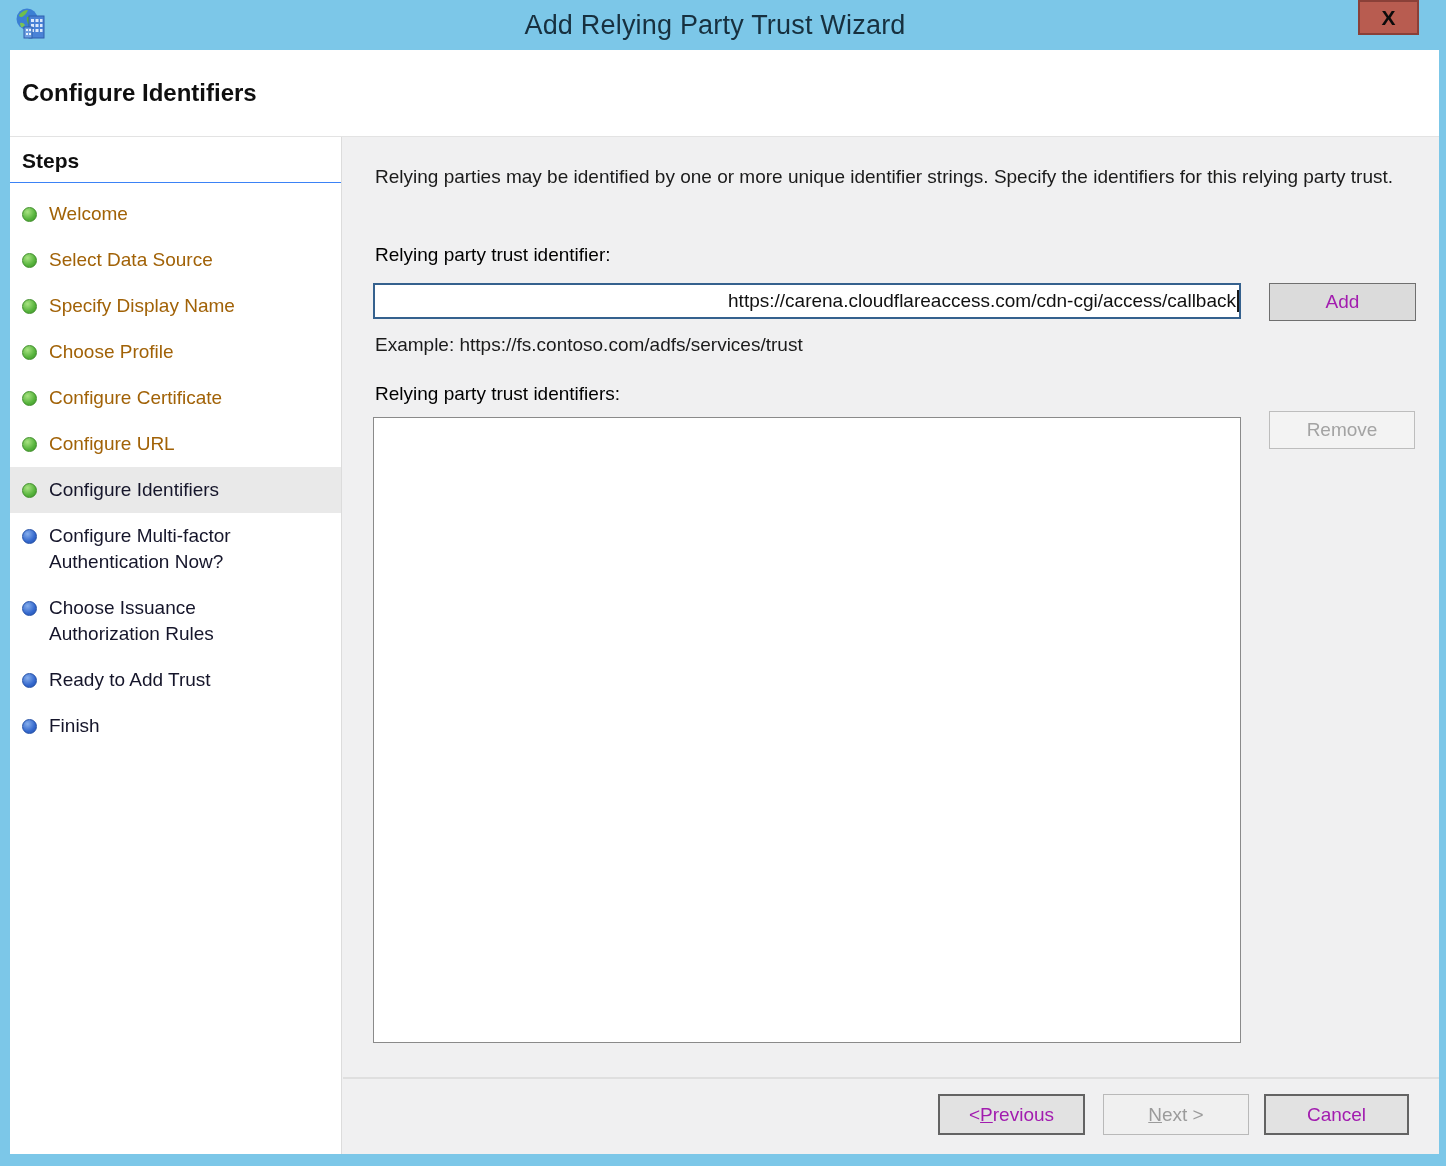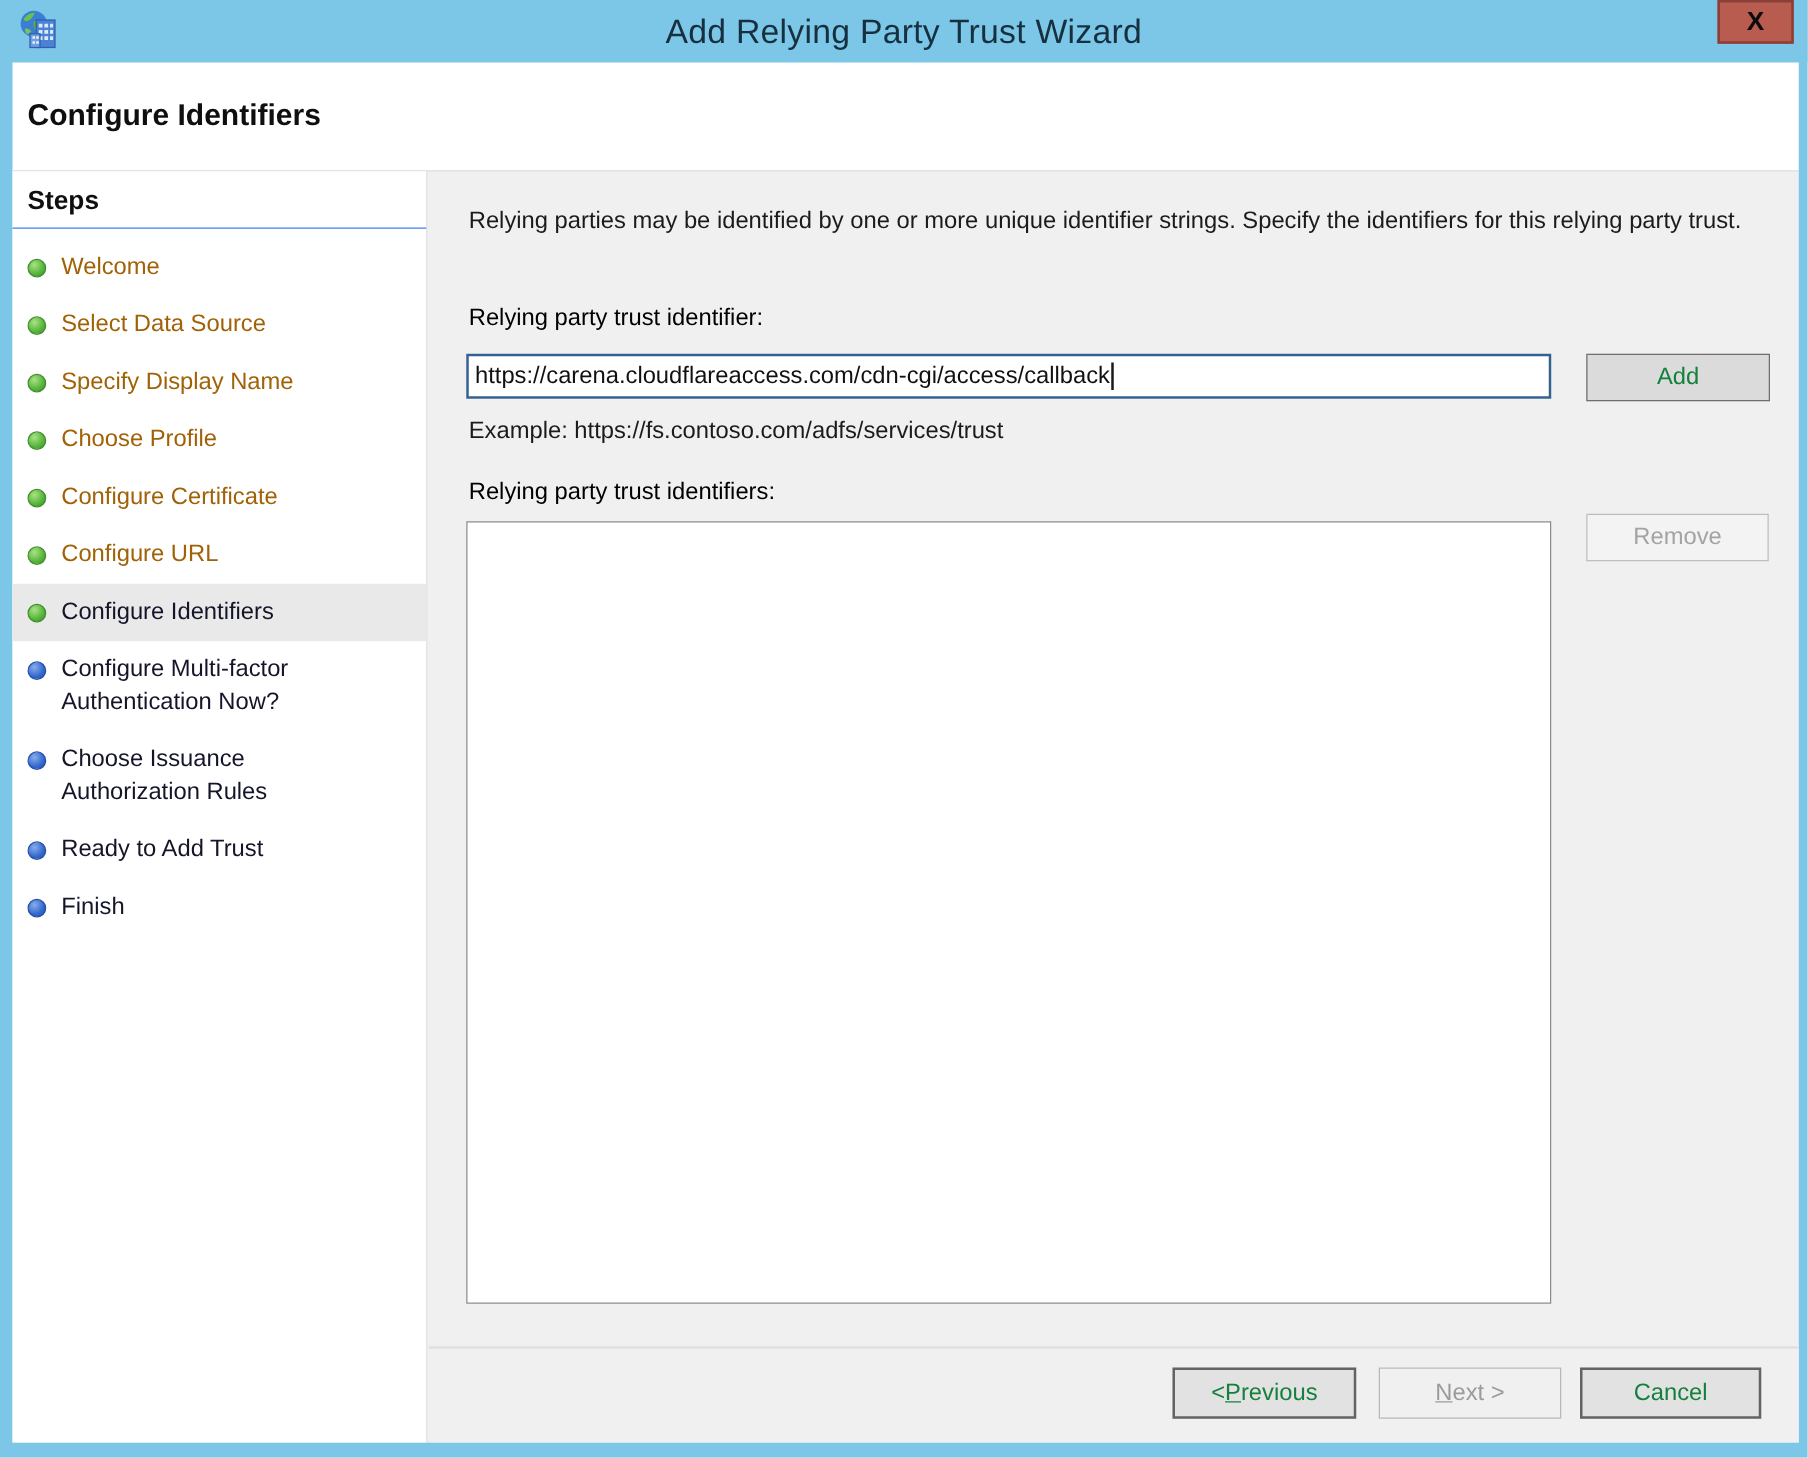--- a/index.html
+++ b/index.html
@@ -7,21 +7,21 @@
   body {
     font-family: "Liberation Sans", sans-serif;
     background: #7cc7e8;
     position: relative;
     overflow: hidden;
   }
   #window { position: absolute; inset: 0; }
 
   
   .titlebar {
-    position: absolute; top: 0; left: 0; right: 0; height: 50px;
+    position: absolute; top: 0; left: 0; right: 16px; height: 50px;
     background: #7cc7e8;
   }
   .app-icon { position: absolute; left: 14px; top: 7px; width: 36px; height: 36px; }
   .window-title {
     position: absolute; left: 0; right: 0; top: 0; height: 50px;
     display: flex; align-items: center; justify-content: center;
     font-size: 27px; color: #17303f; letter-spacing: 0.2px;
   }
   .close-btn {
     position: absolute; top: 0; right: 11px; width: 61px; height: 35px;
@@ -85,27 +85,27 @@
     font-size: 19px; color: #1b1b1b; line-height: 27px;
   }
   .field-label { position: absolute; left: 32px; font-size: 19px; color: #000000; }
   .identifier-label { top: 107px; }
   .identifiers-label { top: 246px; }
 
   .fake-input {
     position: absolute; left: 30px; top: 146px; width: 868px; height: 36px;
     background: #ffffff; border: 2px solid #35618e;
     font-size: 19px; color: #111; display: flex; align-items: center;
-    padding-left: 5px; cursor: text; white-space: nowrap; overflow: hidden;
+    padding-left: 5px; cursor: text; white-space: nowrap; overflow: hidden; justify-content: flex-end;
   }
   .caret { display: inline-block; width: 2px; height: 22px; background: #1a1a1a; margin-left: 1px; }
 
   .btn {
     font-family: "Liberation Sans", sans-serif;
-    font-size: 19px; color: #15803d;
+    font-size: 19px; color: #a21caf;
     display: flex; align-items: center; justify-content: center;
     cursor: pointer;
   }
   .add-btn {
     position: absolute; left: 926px; top: 146px; width: 147px; height: 38px;
     background: #dbdbdb; border: 1px solid #6f6f6f;
   }
   .remove-btn {
     position: absolute; left: 926px; top: 274px; width: 146px; height: 38px;
     background: #f3f3f3; border: 1px solid #bdbdbd; color: #a3a3a3;

